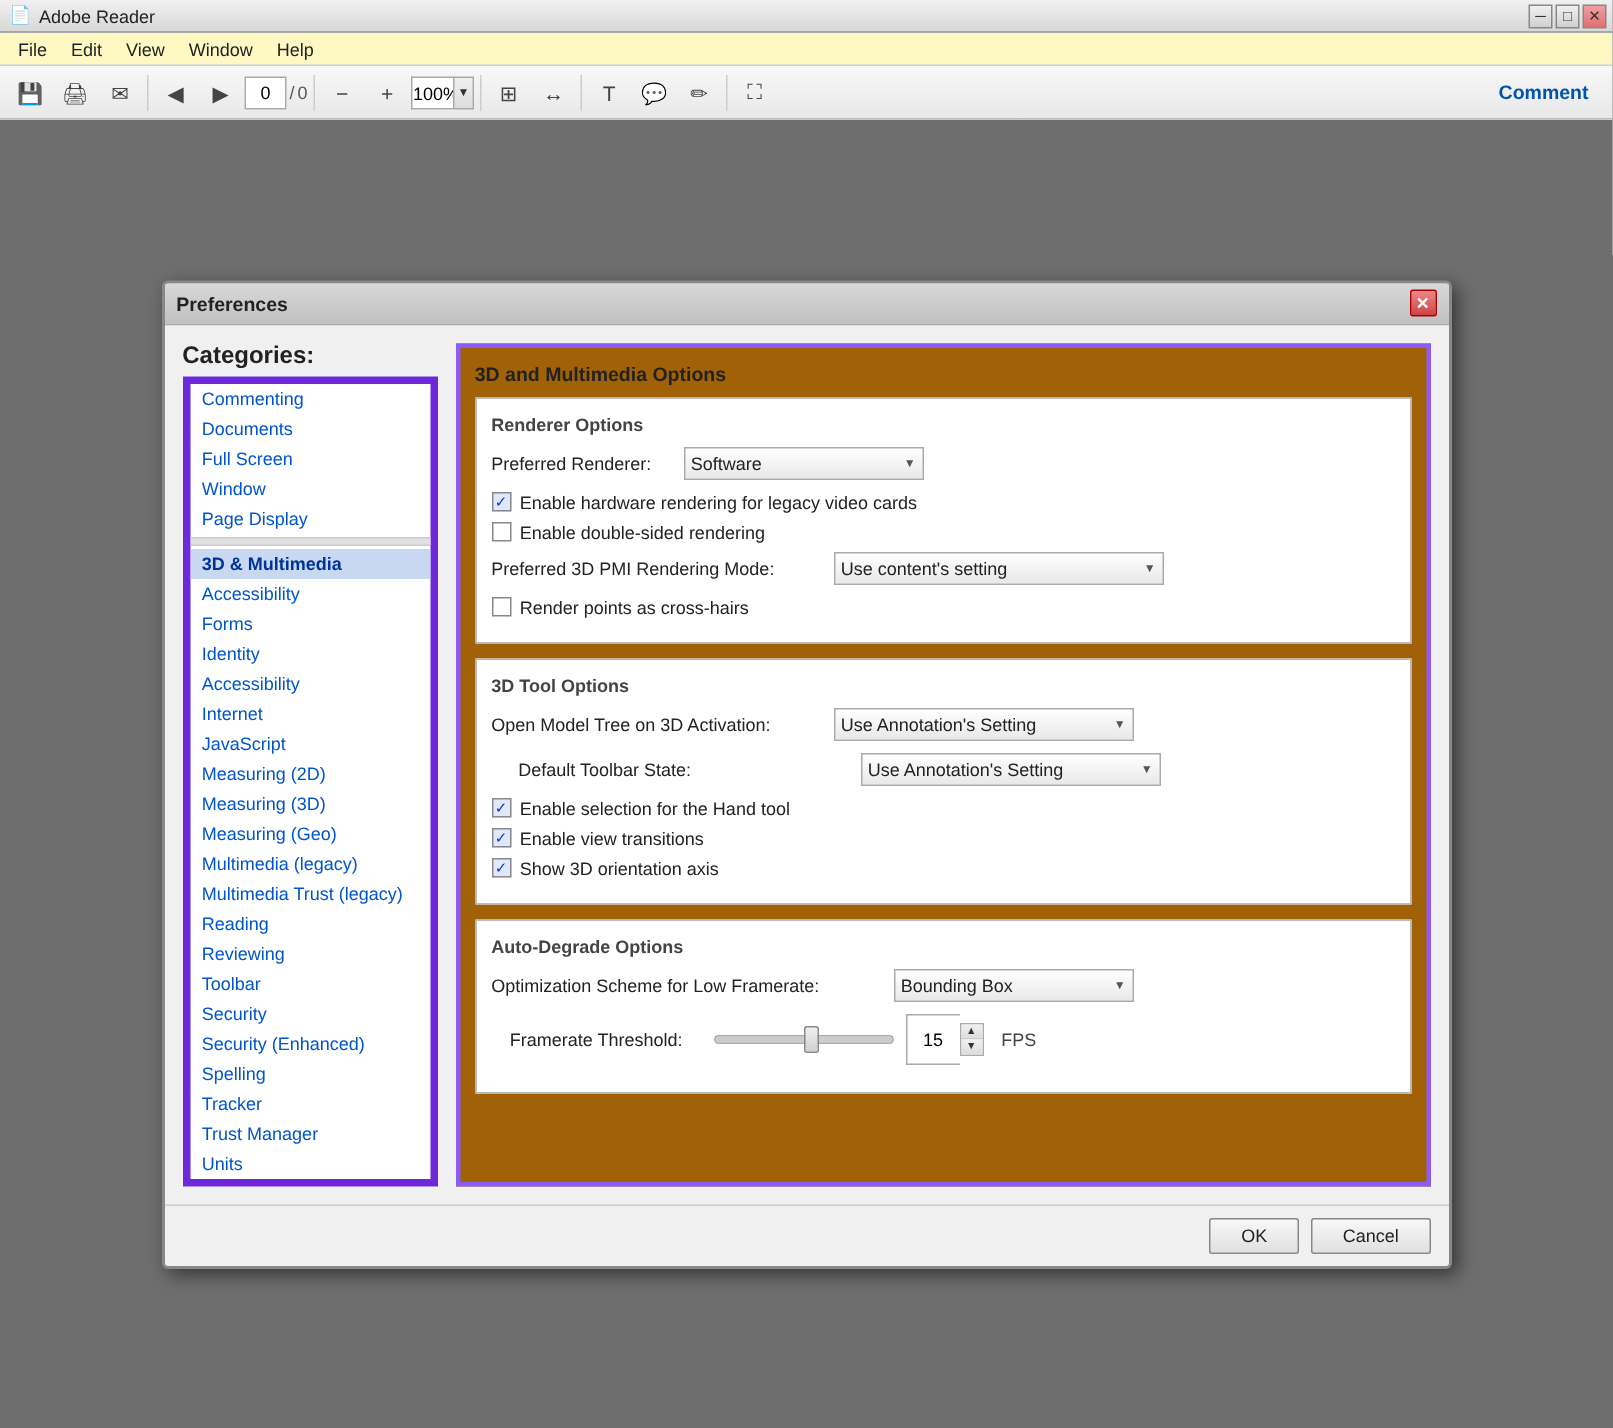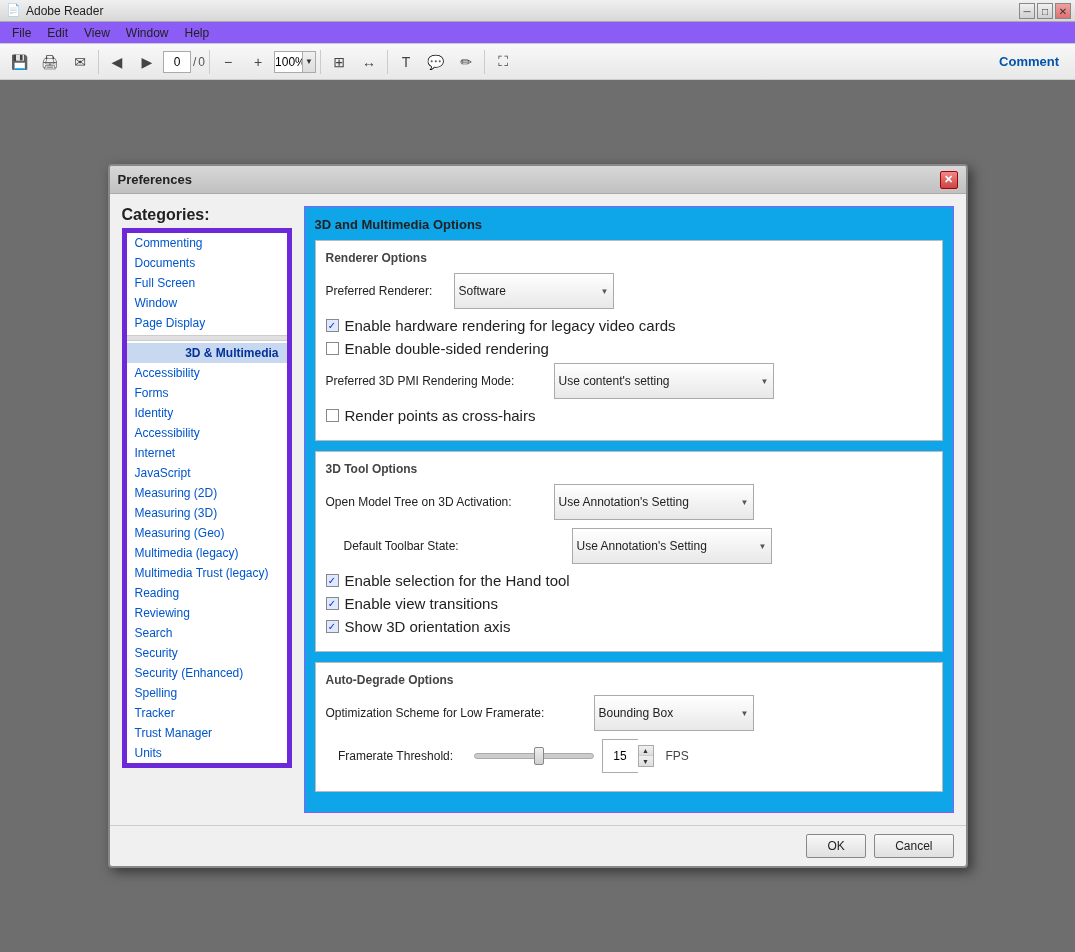--- a/index.html
+++ b/index.html
@@ -28,21 +28,21 @@
     .title-btn {
       width: 16px; height: 16px; border: 1px solid #888;
       background: linear-gradient(to bottom, #f0f0f0, #d0d0d0);
       cursor: pointer; display: flex; align-items: center; justify-content: center;
       font-size: 10px; color: #333;
     }
     .title-btn.close { background: linear-gradient(to bottom, #f0a0a0, #e07070); }
 
     
     .menu-bar {
-      background: #8b5cf6;
+      background: #fef9c3;
       height: 22px;
       display: flex;
       align-items: center;
       padding: 0 4px;
       border-bottom: 1px solid #ccc;
     }
     .menu-item {
       padding: 2px 8px;
       cursor: pointer;
       font-size: 12px;
@@ -152,29 +152,29 @@
       overflow-y: auto;
       overflow-x: hidden;
     }
     .cat-item {
       padding: 3px 8px;
       cursor: pointer;
       color: #0055cc;
       font-size: 12px;
       white-space: nowrap;
     }
-    .cat-item.selected { background: #c8d8f0; color: #003399; text-align: right; }
+    .cat-item.selected { background: #c8d8f0; color: #003399; }
     .cat-item.active { background: #c8d8f0; font-weight: bold; }
     .cat-divider { height: 6px; background: #e0e0e0; border-top: 1px solid #ccc; border-bottom: 1px solid #ccc; margin: 2px 0; }
 
     
     .content-panel {
       flex: 1;
-      background: #0ea5e9;
-      border: 1px solid #8b5cf6;
+      background: #a16207;
+      border: 3px solid #8b5cf6;
       padding: 10px;
       overflow-y: auto;
     }
     .section-title {
       font-size: 13px; font-weight: bold; color: #222;
       margin-bottom: 8px;
     }
     .section-box {
       border: 1px solid #bbb;
       padding: 10px;
@@ -197,25 +197,25 @@
       margin-bottom: 6px;
     }
     .cb {
       width: 13px; height: 13px;
       border: 1px solid #888; background: white;
       display: flex; align-items: center; justify-content: center;
       cursor: pointer; flex-shrink: 0;
     }
     .cb.checked { background: #e0e8ff; }
     .cb.checked::after { content: '✓'; font-size: 10px; color: #0033cc; }
-    .cb-label { font-size: 15px; color: #222; }
+    .cb-label { font-size: 12px; color: #222; }
     .dropdown {
       border: 1px solid #aaa;
       background: linear-gradient(to bottom, #fff, #e8e8e8);
-      height: 36px;
+      height: 22px;
       display: flex; align-items: center;
       padding: 0 4px;
       cursor: pointer;
       font-size: 12px;
       min-width: 120px;
     }
     .dropdown-text { flex: 1; color: #222; }
     .dropdown-arrow { font-size: 8px; color: #555; margin-left: 4px; }
     .dropdown-wide { min-width: 200px; }
     .slider-container {
@@ -376,21 +376,21 @@
               <div class="cat-item">Accessibility</div>
               <div class="cat-item">Internet</div>
               <div class="cat-item">JavaScript</div>
               <div class="cat-item">Measuring (2D)</div>
               <div class="cat-item">Measuring (3D)</div>
               <div class="cat-item">Measuring (Geo)</div>
               <div class="cat-item">Multimedia (legacy)</div>
               <div class="cat-item">Multimedia Trust (legacy)</div>
               <div class="cat-item">Reading</div>
               <div class="cat-item">Reviewing</div>
-              <div class="cat-item">Search</div>
+              <div class="cat-item">Toolbar</div>
               <div class="cat-item">Security</div>
               <div class="cat-item">Security (Enhanced)</div>
               <div class="cat-item">Spelling</div>
               <div class="cat-item">Tracker</div>
               <div class="cat-item">Trust Manager</div>
               <div class="cat-item">Units</div>
             </div>
           </div>
 
           <div class="content-panel">

